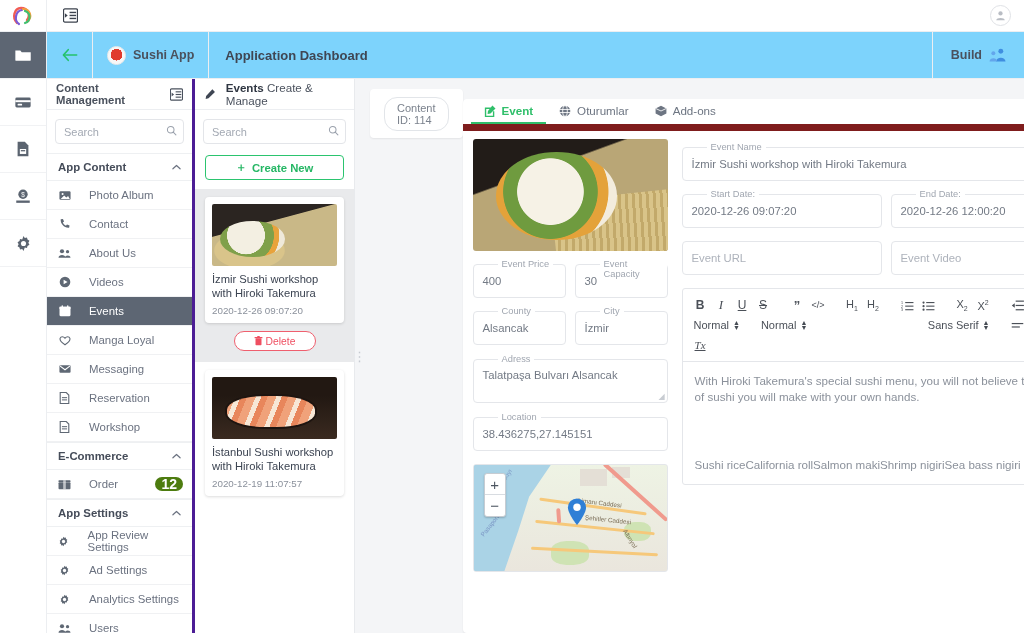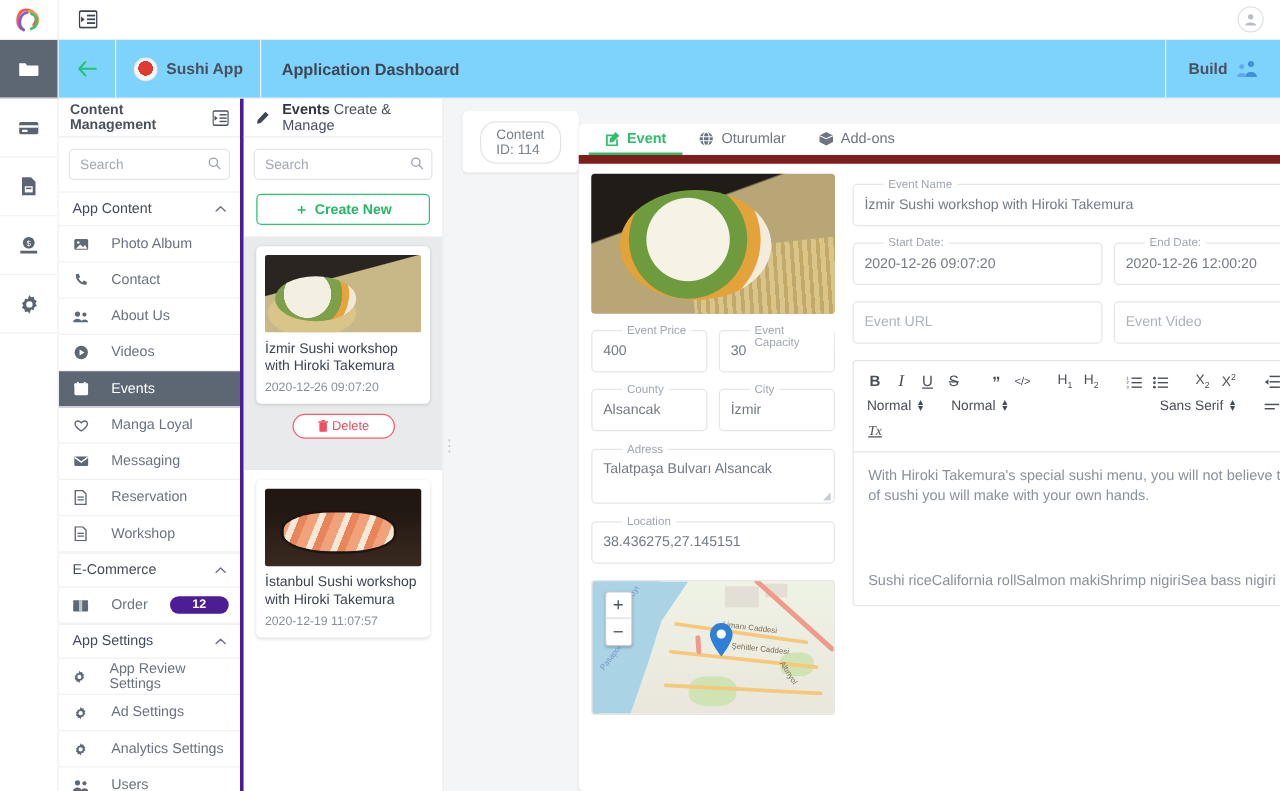--- a/index.html
+++ b/index.html
@@ -48,26 +48,26 @@
 
   
   .cmpanel { width: 148px; background: #fff; border-right: 3px solid #4c1d95; display: flex; flex-direction: column; flex: 0 0 148px; }
   .cmpanel-head { height: 31px; display: flex; align-items: center; justify-content: space-between; padding: 0 9px 0 9px; border-bottom: 1px solid #eceef1; }
   .cmpanel-head-title { font-size: 11.3px; font-weight: bold; color: #4a515d; }
   .searchbox { margin: 9px 8px; position: relative; }
   .searchbox input { width: 100%; height: 25px; border: 1px solid #e3e5e9; border-radius: 4px; padding: 0 22px 0 8px; font-size: 11px; color: #6a7280; font-family: "Liberation Sans", sans-serif; outline: none; background: #fff; }
   .searchbox input::placeholder { color: #a3a9b3; }
   .searchbox .s-ico { position: absolute; right: 7px; top: 50%; transform: translateY(-50%); color: #9aa1ac; pointer-events: none; }
   .navscroll { flex: 1; overflow: hidden; }
-  .nav-group { display: flex; align-items: center; justify-content: space-between; height: 28px; padding: 0 11px; border-top: 1px solid #eef0f2; border-bottom: 1px solid #eef0f2; font-size: 11.4px; font-weight: normal; color: #454c59; cursor: pointer; background: #fff; }
+  .nav-group { display: flex; align-items: center; justify-content: space-between; height: 28px; padding: 0 11px; border-top: 1px solid #eef0f2; border-bottom: 1px solid #eef0f2; font-size: 11.4px; font-weight: bold; color: #454c59; cursor: pointer; background: #fff; }
   .nav-item { display: flex; align-items: center; gap: 18px; height: 29px; padding: 0 11px; border-bottom: 1px solid #f0f1f3; font-size: 11.4px; color: #6b7280; cursor: pointer; position: relative; }
   .nav-item .ni-ico { color: #5f6874; display: flex; width: 13px; justify-content: center; }
   .nav-item.active { background: #5d6673; color: #fff; }
   .nav-item.active .ni-ico { color: #fff; }
-  .nav-badge { position: absolute; right: 9px; background: #4c1d95; color: #fff; border-radius: 9px; font-size: 10px; font-weight: bold; padding: 1px 18px; line-height: 12px; }
+  .nav-badge { position: absolute; right: 9px; background: #4d7c0f; color: #fff; border-radius: 9px; font-size: 14px; font-weight: bold; padding: 1px 6px; line-height: 12px; }
 
   
   .evpanel { width: 160px; background: #fff; border-right: 1px solid #e8eaed; display: flex; flex-direction: column; flex: 0 0 160px; }
   .evpanel-head { height: 31px; display: flex; align-items: center; padding: 0 10px; border-bottom: 1px solid #eceef1; gap: 10px; }
   .evpanel-head-title { font-size: 11.6px; color: #4a515d; }
   .evpanel-head-title b { color: #2f3642; }
   .create-btn { margin: 2px 10px 9px 10px; height: 25px; border: 1px solid #2bc46f; border-radius: 4px; color: #26b765; font-size: 11.3px; font-weight: bold; display: flex; align-items: center; justify-content: center; gap: 5px; cursor: pointer; background: #fff; }
   .evlist { flex: 1; overflow: hidden; padding: 0 0 0 0; }
   .evcard-wrap { padding: 8px 10px 0 10px; }
   .evcard-wrap.selected { background: #e9eaec; padding-bottom: 8px; }
@@ -75,21 +75,21 @@
   .evcard-thumb { width: 100%; height: 62px; border-radius: 2px; overflow: hidden; position: relative; }
   .thumb-a { background:
       radial-gradient(ellipse at 30% 75%, #d9c48a 0 28%, rgba(0,0,0,0) 29%),
       linear-gradient(165deg, #2b2521 0 34%, #c9b887 35% 100%); }
   .thumb-a::after { content:""; position:absolute; left:6%; top:28%; width:52%; height:58%; border-radius:50%; background: radial-gradient(circle at 40% 40%, #f3efe2 0 42%, #7fa04a 43% 62%, #e8a33c 63% 74%, #efe9da 75% 100%); }
   .thumb-b { background:
       linear-gradient(180deg, #221812 0 30%, #3a2a20 100%); }
   .thumb-b::after { content:""; position:absolute; left:12%; top:30%; width:70%; height:50%; border-radius:44%; background: repeating-linear-gradient(112deg,#f0a27a 0 8px,#f7e7d6 8px 13px,#e8865b 13px 19px); box-shadow: 0 0 0 2px #1d1410; }
   .evcard-title { font-size: 11.2px; color: #3b4351; line-height: 14px; margin-top: 6px; font-weight: 500; }
   .evcard-date { font-size: 9.8px; color: #8a909b; margin-top: 5px; }
-  .delete-btn { margin: 8px auto 17px auto; width: 82px; height: 20px; border: 1px solid #ef5f6e; border-radius: 11px; background: #fff; color: #ef4f61; font-size: 10.3px; display: flex; align-items: center; justify-content: center; gap: 3px; cursor: pointer; }
+  .delete-btn { margin: 8px auto 3px auto; width: 82px; height: 20px; border: 1px solid #ef5f6e; border-radius: 11px; background: #fff; color: #ef4f61; font-size: 10.3px; display: flex; align-items: center; justify-content: center; gap: 3px; cursor: pointer; }
 
   
   .drag-handle { width: 9px; align-self: center; display: flex; align-items: center; justify-content: center; color: #c6cad1; font-size: 13px; background: #f4f5f7; height: 100%; cursor: col-resize; }
 
   
   .workspace { flex: 1; min-width: 0; background: #f4f5f7; display: flex; flex-direction: row; padding: 10px 11px 0 6px; }
   .wsheader { background: #fff; border-radius: 4px; box-shadow: 0 1px 2px rgba(0,0,0,.07); height: 49px; display: flex; align-items: center; justify-content: flex-end; padding: 0 14px; flex: 0 0 49px; }
   .content-id { border: 1px solid #e2e5e9; border-radius: 13px; padding: 4px 12px; font-size: 11px; color: #7b828d; }
   .wsbody { margin-top: 10px; background: #fff; border-radius: 4px; box-shadow: 0 1px 2px rgba(0,0,0,.07); flex: 1; display: flex; flex-direction: column; min-height: 0; }
   .tabs { display: flex; align-items: stretch; height: 32px; border-bottom: 7px solid #7f1d1d; padding: 0 8px; flex: 0 0 32px; }

